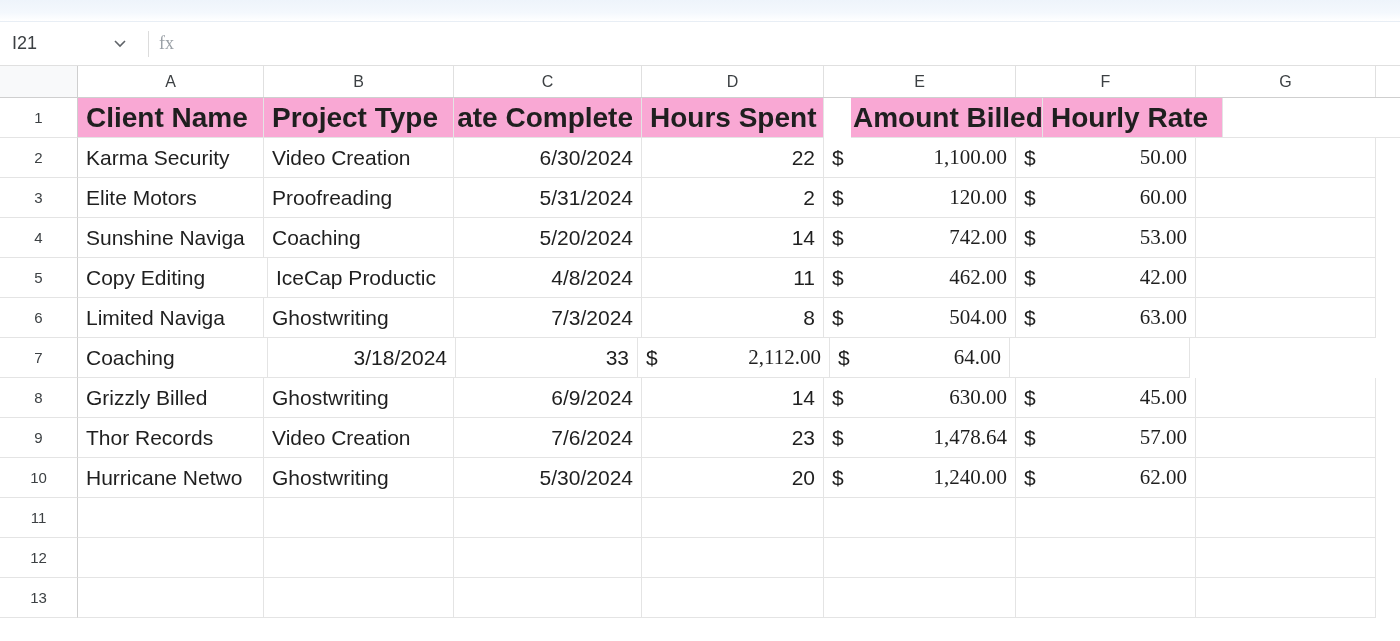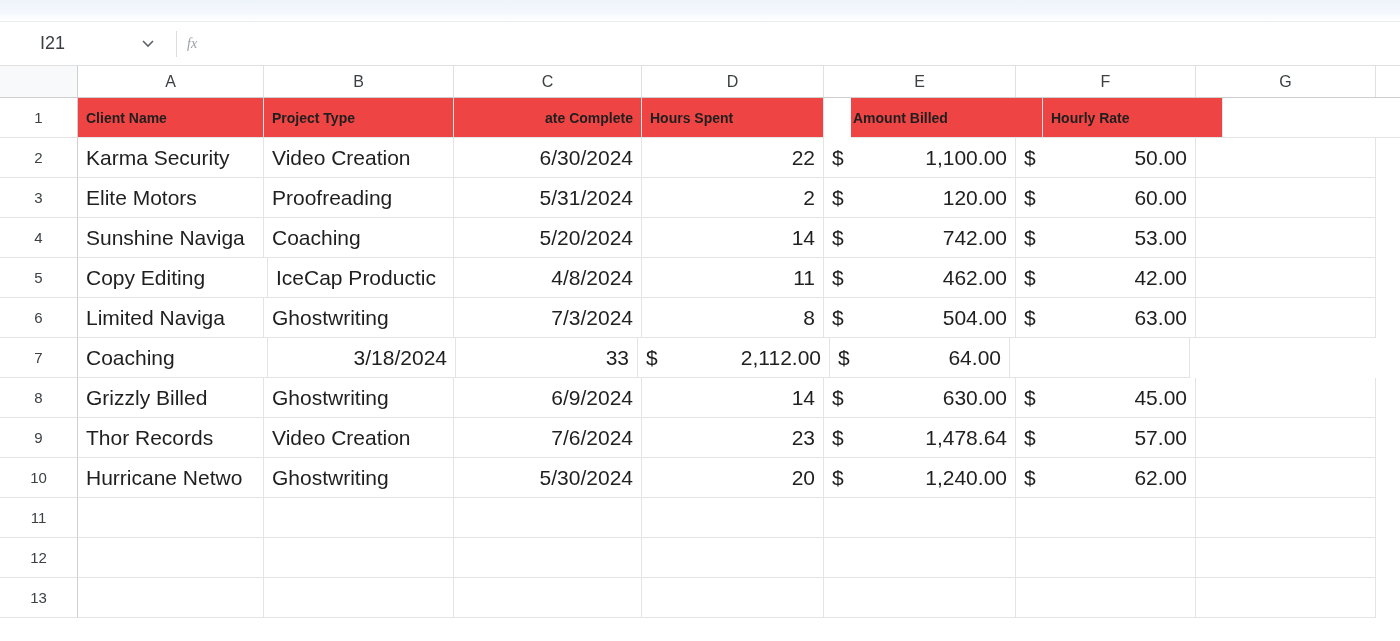--- a/index.html
+++ b/index.html
@@ -16,21 +16,20 @@
     background: linear-gradient(#eef4fb, #f4f8fd 60%, #ffffff);
     border-bottom: 1px solid #e8eef5;
   }
 
   .name-box-bar {
     display: flex;
     align-items: center;
     height: 44px;
     border-bottom: 1px solid #e0e0e0;
     background: #ffffff;
-    padding-left: 28px;
   }
   .name-box {
     width: 140px;
     display: flex;
     align-items: center;
     padding-left: 12px;
     font-size: 18px;
     color: #3c4043;
   }
   .name-box-text { flex: 1; }
@@ -41,23 +40,22 @@
     align-items: center;
   }
   .fx-divider {
     width: 1px;
     height: 26px;
     background: #dcdcdc;
     margin: 0 10px 0 8px;
   }
   .fx-label {
     font-family: Georgia, 'Times New Roman', serif;
-    font-style: italic;
     color: #9aa0a6;
-    font-size: 14px;
+    font-size: 18px;
     padding-right: 10px;
     user-select: none;
   }
   .formula-input {
     flex: 1;
     height: 100%;
     border: none;
     outline: none;
     font-size: 16px;
     padding-left: 4px;
@@ -118,31 +116,31 @@
     display: flex;
     align-items: center;
     padding: 0 8px;
     font-size: 21px;
     color: #1f1f1f;
     overflow: hidden;
     white-space: nowrap;
     flex-shrink: 0;
   }
   .hdr-cell {
-    background: #ef4444;
+    background: #f9a8d4;
     font-weight: 700;
-    font-size: 14px;
+    font-size: 28px;
   }
   .txt-left { justify-content: flex-start; }
   .txt-right { justify-content: flex-end; }
   .cur {
     justify-content: space-between;
   }
   .cur .sym { padding-right: 4px; }
-  .cur .val { text-align: center; }
+  .cur .val { text-align: center; font-family: Liberation Serif, serif; }
 
   .hdr-cell.wC { justify-content: flex-end; padding-left:0; }
   .hdr-cell.wD { justify-content: flex-start; padding-right:0; }
   .hdr-cell.wE { justify-content: flex-start; padding:0 0 0 2px;margin-left:27px; }
 
   svg { display: block; }
 </style>
 </head>
 <body>
 

